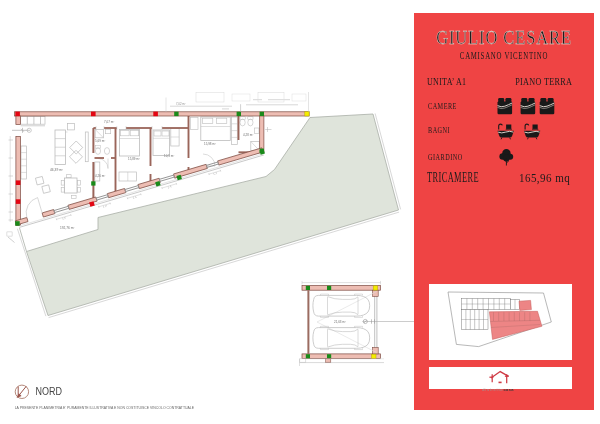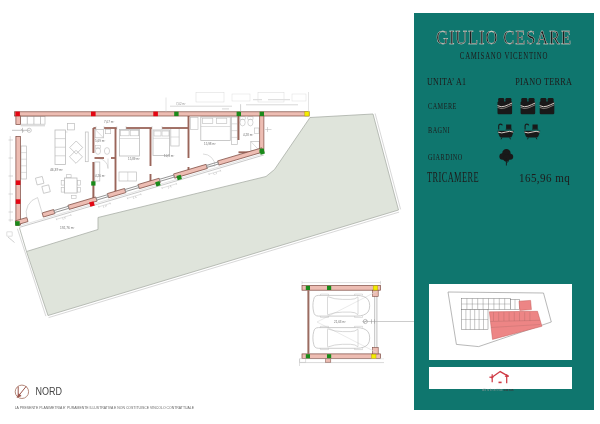--- a/index.html
+++ b/index.html
@@ -1,19 +1,19 @@
 <!DOCTYPE html>
 <html><head>
 <meta charset="utf-8">
 <style>
   html,body{margin:0;padding:0;background:#fff;}
   #page{position:relative;width:600px;height:424px;background:#ffffff;overflow:hidden;
         font-family:"Liberation Sans", sans-serif;}
   #plansvg{position:absolute;left:0;top:0;}
-  .card{position:absolute;left:414px;top:13px;width:180px;height:397px;background:#0f766e;}
+  .card{position:absolute;left:414px;top:13px;width:180px;height:397px;background:#ef4444;}
   .ser{font-family:"Liberation Serif", serif;color:#1e1c1c;}
   .thin{-webkit-text-stroke:0.32px #ece2da;}
   .ttl{position:absolute;left:0;top:14px;width:180px;text-align:center;font-size:19px;
        letter-spacing:1px;transform:scaleX(0.87);transform-origin:50% 50%;white-space:nowrap;}
   .sub{position:absolute;left:0;top:37.5px;width:180px;text-align:center;font-size:9.5px;
        letter-spacing:1px;transform:scaleX(0.72);transform-origin:50% 50%;white-space:nowrap;}
   .lbl{position:absolute;white-space:nowrap;transform-origin:0 0;}
   .rlbl{position:absolute;white-space:nowrap;transform-origin:100% 0;text-align:right;}
   .wbox{position:absolute;background:#ffffff;}
 </style>

